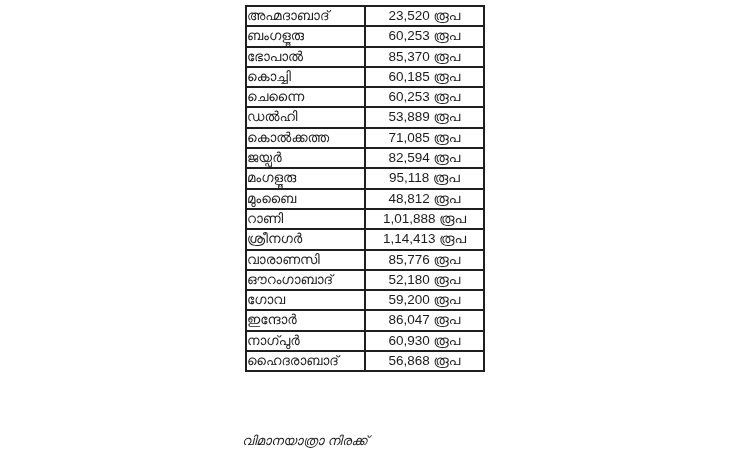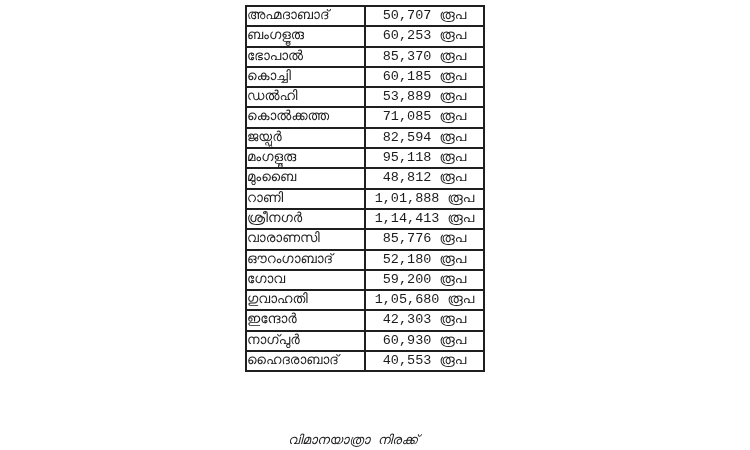--- a/index.html
+++ b/index.html
@@ -5,21 +5,21 @@
   html, body {
     margin: 0;
     padding: 0;
   }
   .page {
     position: relative;
     width: 640px;
     height: 450px;
     background: #ffffff;
     overflow: hidden;
-    font-family: Liberation Mono, monospace;
+    font-family: Liberation Sans, sans-serif;
     color: #1b1b1b;
   }
   table.fare-table {
     position: absolute;
     left: 245px;
     top: 5px;
     width: 234px;
     border-collapse: collapse;
     table-layout: fixed;
   }
@@ -43,49 +43,52 @@
     text-align: center;
   }
   .table-caption {
     position: absolute;
     left: 242px;
     top: 433px;
     font-size: 13px;
     font-style: italic;
     color: #1b1b1b;
     white-space: nowrap;
-    margin-left: 46px;
   }
 </style>
 </head>
 <body>
 
 <div class="page">
   <table class="fare-table">
     <tbody>
   <tr>
     <td class="city-cell">അഹ്മദാബാദ്</td>
-    <td class="fare-cell">50,707 രൂപ</td>
+    <td class="fare-cell">23,520 രൂപ</td>
   </tr>
 
   <tr>
     <td class="city-cell">ബംഗളൂരു</td>
     <td class="fare-cell">60,253 രൂപ</td>
   </tr>
 
   <tr>
     <td class="city-cell">ഭോപാൽ</td>
     <td class="fare-cell">85,370 രൂപ</td>
   </tr>
 
   <tr>
     <td class="city-cell">കൊച്ചി</td>
     <td class="fare-cell">60,185 രൂപ</td>
   </tr>
 
+  <tr>
+    <td class="city-cell">ചെന്നൈ</td>
+    <td class="fare-cell">60,253 രൂപ</td>
+  </tr>
 
   <tr>
     <td class="city-cell">ഡൽഹി</td>
     <td class="fare-cell">53,889 രൂപ</td>
   </tr>
 
 
   <tr>
     <td class="city-cell">കൊൽക്കത്ത</td>
     <td class="fare-cell">71,085 രൂപ</td>
@@ -125,35 +128,31 @@
   <tr>
     <td class="city-cell">ഔറംഗാബാദ്</td>
     <td class="fare-cell">52,180 രൂപ</td>
   </tr>
 
   <tr>
     <td class="city-cell">ഗോവ</td>
     <td class="fare-cell">59,200 രൂപ</td>
   </tr>
 
-  <tr>
-    <td class="city-cell">ഗുവാഹതി</td>
-    <td class="fare-cell">1,05,680 രൂപ</td>
-  </tr>
 
   <tr>
     <td class="city-cell">ഇന്ദോർ</td>
-    <td class="fare-cell">42,303 രൂപ</td>
+    <td class="fare-cell">86,047 രൂപ</td>
   </tr>
 
   <tr>
     <td class="city-cell">നാഗ്പുർ</td>
     <td class="fare-cell">60,930 രൂപ</td>
   </tr>
 
   <tr>
     <td class="city-cell">ഹൈദരാബാദ്</td>
-    <td class="fare-cell">40,553 രൂപ</td>
+    <td class="fare-cell">56,868 രൂപ</td>
   </tr>
 </tbody>
   </table>
   <div class="table-caption">വിമാനയാത്രാ നിരക്ക്</div>
 </div>
 
 </body></html>

